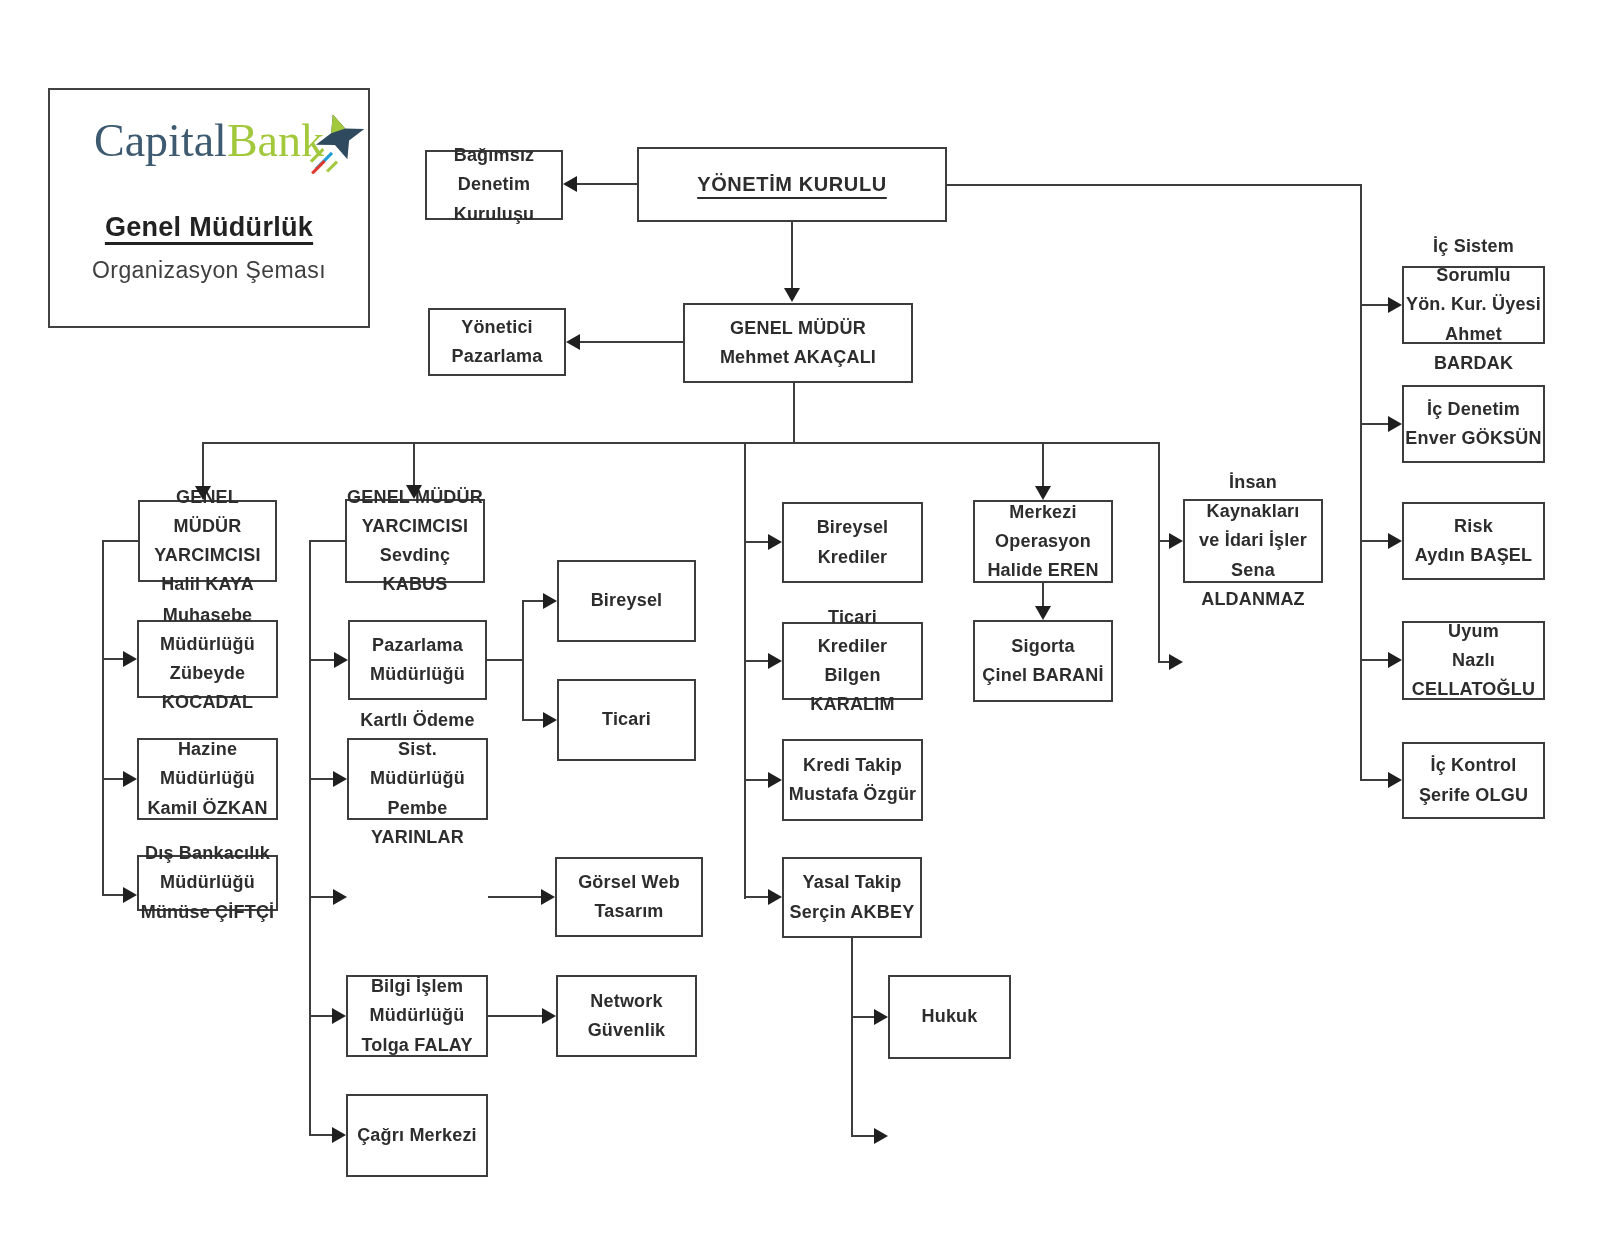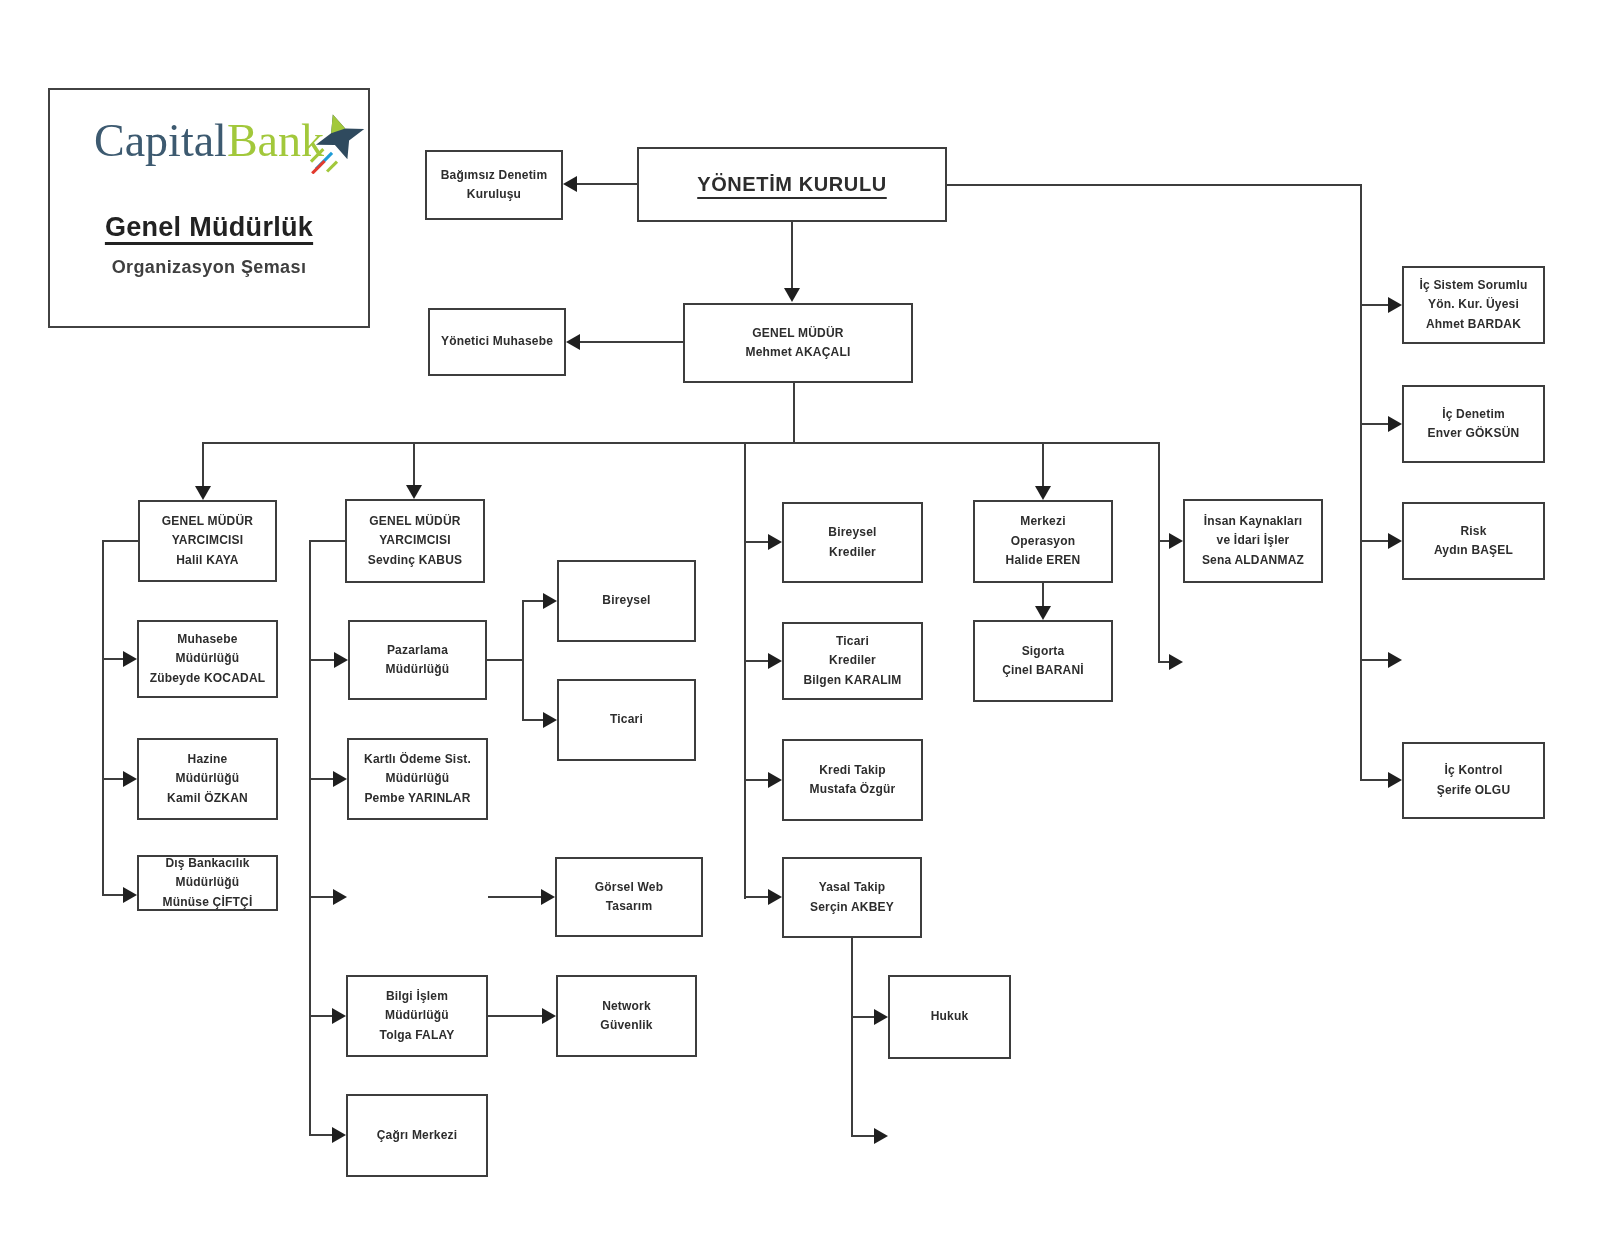--- a/index.html
+++ b/index.html
@@ -3,21 +3,21 @@
 <meta charset="utf-8">
 <style>
   html,body { margin:0; padding:0; background:#ffffff; }
   #canvas {
     position:relative; width:1600px; height:1251px; background:#ffffff;
     font-family:"Liberation Sans", sans-serif; overflow:hidden;
   }
   .box {
     position:absolute; background:#ffffff; border:2px solid #3d3d3d;
     display:flex; flex-direction:column; align-items:center; justify-content:center;
-    text-align:center; color:#2d2d2d; font-weight:bold; font-size:12px;
+    text-align:center; color:#2d2d2d; font-weight:bold; font-size:18px;
     line-height:1.62; letter-spacing:0.2px; box-sizing:border-box;
   }
   .box span { display:block; }
   .hl { position:absolute; height:2px; background:#3d3d3d; }
   .vl { position:absolute; width:2px; background:#3d3d3d; }
   .ar { position:absolute; width:0; height:0;
         border-top:8px solid transparent; border-bottom:8px solid transparent;
         border-left:14px solid #1f1f1f; }
   .al { position:absolute; width:0; height:0;
         border-top:8px solid transparent; border-bottom:8px solid transparent;
@@ -38,21 +38,21 @@
     font-family:"Liberation Serif", serif; font-size:46px; font-weight:normal; line-height:1.1;
   }
   .brand-capital { color:#3d5a70; }
   .brand-bank  { color:#a2c83b; }
   .brand-star { position:absolute; right:-44px; top:-4px; }
   .logo-title {
     margin-top:18px; font-size:27px; font-weight:bold; color:#222;
     text-decoration:underline; text-underline-offset:6px; text-decoration-thickness:2.5px;
     letter-spacing:0.3px;
   }
-  .logo-subtitle { margin-top:14px; font-size:18px; font-weight:bold; color:#3f3f3f; letter-spacing:0.4px; }
+  .logo-subtitle { margin-top:14px; font-size:23px; font-weight:normal; color:#3f3f3f; letter-spacing:0.4px; }
 </style>
 </head>
 <body>
 
 <div id="canvas">
 
   <div id="logo-card">
     <div class="brand-row">
       <span class="brand-capital">Capital</span><span class="brand-bank">Bank</span>
       <svg class="brand-star" width="62" height="62" viewBox="0 0 100 100">
@@ -73,21 +73,21 @@
   <div class="box" style="left:425px;top:150px;width:138px;height:70px">
       <span>Bağımsız Denetim</span>
       <span>Kuruluşu</span>
     </div>
 
   <div class="box" id="yonetim" style="left:637px;top:147px;width:310px;height:75px">
     <span class="u">YÖNETİM KURULU</span>
   </div>
 
   <div class="box" style="left:428px;top:308px;width:138px;height:68px">
-      <span>Yönetici Muhasebe</span>
+      <span>Yönetici Pazarlama</span>
     </div>
   <div class="box" style="left:683px;top:303px;width:230px;height:80px">
       <span>GENEL MÜDÜR</span>
       <span>Mehmet AKAÇALI</span>
     </div>
 
   <div class="box" style="left:138px;top:500px;width:139px;height:82px">
       <span>GENEL MÜDÜR</span>
       <span>YARCIMCISI</span>
       <span>Halil KAYA</span>
@@ -186,20 +186,24 @@
       <span>Yön. Kur. Üyesi</span>
       <span>Ahmet BARDAK</span>
     </div>
   <div class="box" style="left:1402px;top:385px;width:143px;height:78px">
       <span>İç Denetim</span>
       <span>Enver GÖKSÜN</span>
     </div>
   <div class="box" style="left:1402px;top:502px;width:143px;height:78px">
       <span>Risk</span>
       <span>Aydın BAŞEL</span>
+    </div>
+  <div class="box" style="left:1402px;top:621px;width:143px;height:79px">
+      <span>Uyum</span>
+      <span>Nazlı CELLATOĞLU</span>
     </div>
   <div class="box" style="left:1402px;top:742px;width:143px;height:77px">
       <span>İç Kontrol</span>
       <span>Şerife OLGU</span>
     </div>
 
   <div class="al" style="left:563px;top:176px"></div>
   <div class="hl" style="left:577px;top:183px;width:60px"></div>
 
   <div class="hl" style="left:947px;top:184px;width:415px"></div>

